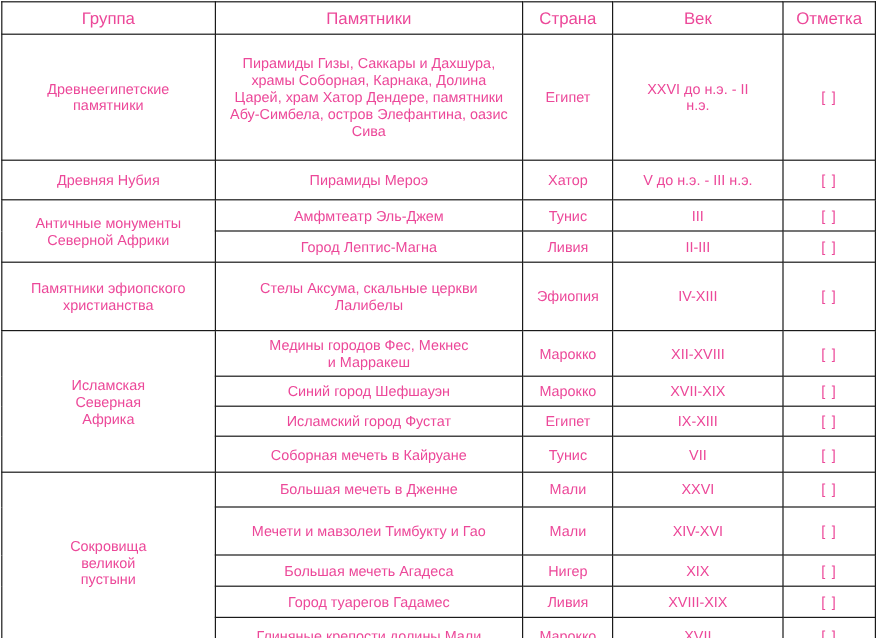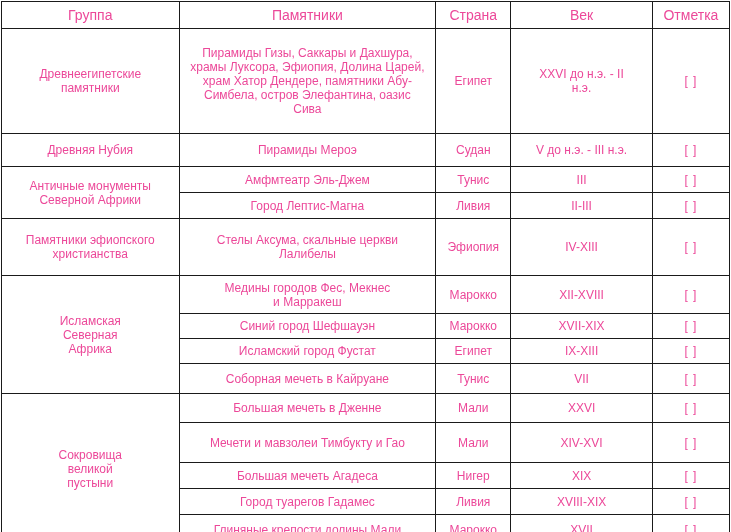--- a/index.html
+++ b/index.html
@@ -46,30 +46,30 @@
       <th>Памятники</th>
       <th>Страна</th>
       <th>Век</th>
       <th>Отметка</th>
     </tr>
   </thead>
   <tbody>
 
     <tr style="height:105px">
       <td style="padding:4px 18px">Древнеегипетские памятники</td>
-      <td style="padding:0 10px">Пирамиды Гизы, Саккары и Дахшура, храмы Луксора, Эфиопия, Долина Царей, храм Хатор Дендере, памятники Абу-Симбела, остров Элефантина, оазис Сива</td>
+      <td style="padding:0 10px">Пирамиды Гизы, Саккары и Дахшура, храмы Соборная, Карнака, Долина Царей, храм Хатор Дендере, памятники Абу-Симбела, остров Элефантина, оазис Сива</td>
       <td>Египет</td>
       <td style="padding:0 24px">XXVI до н.э. - II н.э.</td>
       <td class="mark">[ ]</td>
     </tr>
 
     <tr style="height:33px">
       <td>Древняя Нубия</td>
       <td>Пирамиды Мероэ</td>
-      <td>Судан</td>
+      <td>Хатор</td>
       <td>V до н.э. - III н.э.</td>
       <td class="mark">[ ]</td>
     </tr>
 
     <tr style="height:26px">
       <td rowspan="2" style="padding:0 14px">Античные монументы Северной Африки</td>
       <td>Амфмтеатр Эль-Джем</td>
       <td>Тунис</td>
       <td>III</td>
       <td class="mark">[ ]</td>

